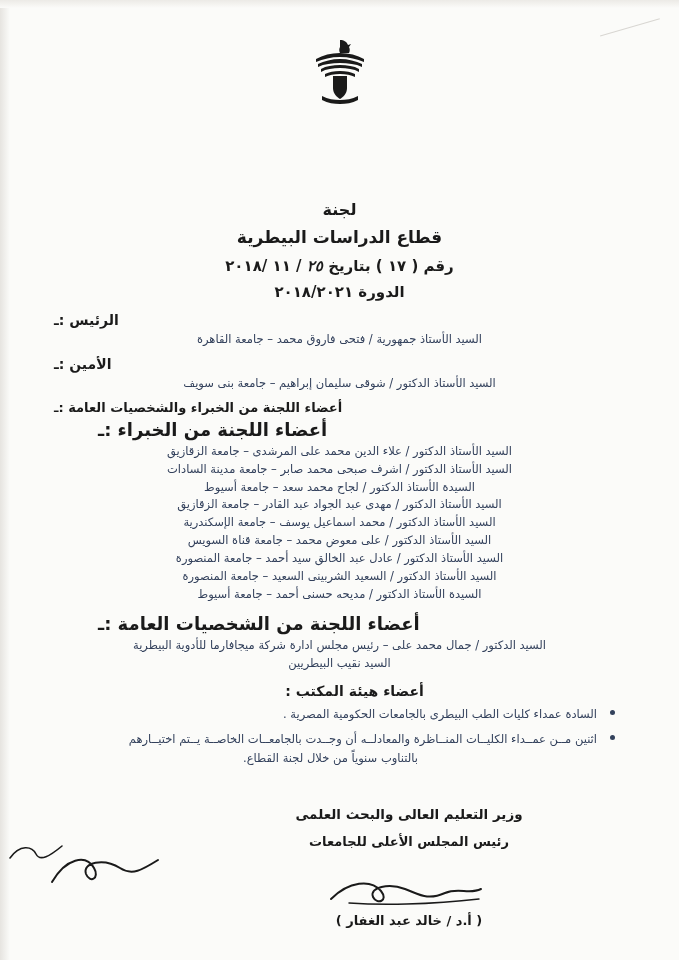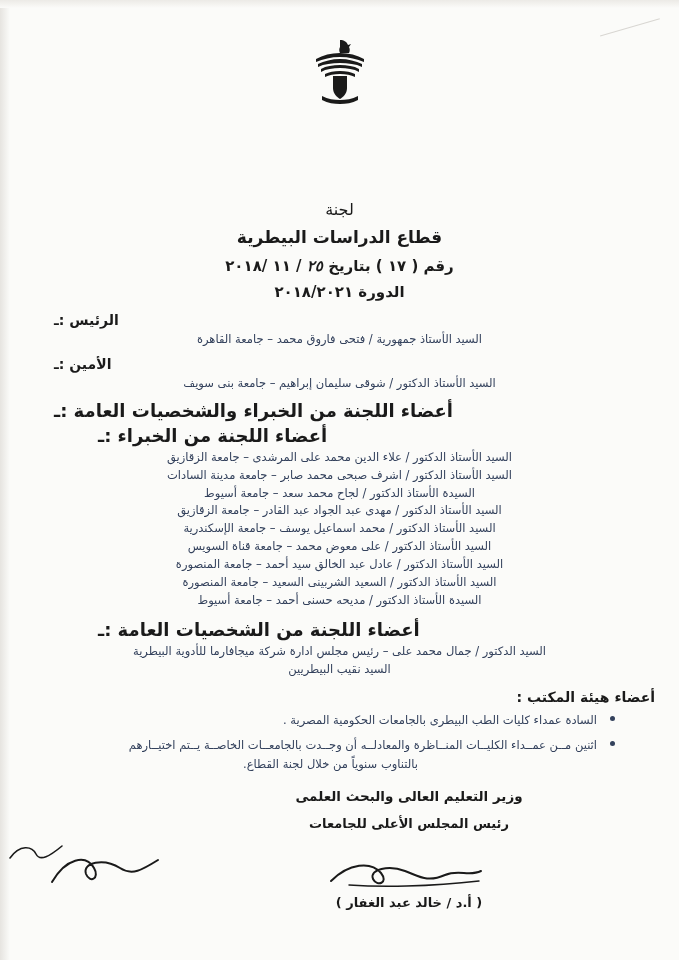--- a/index.html
+++ b/index.html
@@ -85,21 +85,21 @@
   }
 
   .title-block {
     position: absolute;
     top: 200px;
     left: 0; right: 0;
     text-align: center;
   }
   .title-1 {
     font-size: 16px;
-    font-weight: normal;
+    font-weight: bold;
     margin-bottom: 8px;
   }
   .title-2 {
     font-size: 17px;
     font-weight: bold;
     margin-bottom: 10px;
   }
   .title-3 {
     font-size: 15px;
     font-weight: bold;
@@ -129,21 +129,21 @@
     box-sizing: border-box;
   }
   .person-line {
     font-size: 11.5px;
     color: #33415c;
     text-align: center;
     margin: 4px 0 10px 0;
     letter-spacing: 0.2px;
   }
   .section-head {
-    font-size: 18px;
+    font-size: 13px;
     font-weight: bold;
     text-align: left;
     padding-left: 30px;
     margin-top: 6px;
     margin-bottom: 4px;
   }
   .section-sub {
     font-size: 18px;
     font-weight: bold;
     text-align: left;
@@ -161,21 +161,21 @@
     text-align: center;
     line-height: 1.55;
     letter-spacing: 0.2px;
   }
   .public-list li {
     text-align: center;
   }
   .bureau-head {
     font-size: 14px;
     font-weight: bold;
-    text-align: right;
+    text-align: center;
     padding-left: 30px;
     margin-top: 10px;
     margin-bottom: 6px;
   }
   .bullet-list {
     list-style: none;
     margin: 0 40px 0 40px;
     padding: 0;
   }
   .bullet-list li {
@@ -196,21 +196,21 @@
     background: #33415c;
     border-radius: 50%;
   }
   .bullet-list li .cont {
     display: block;
     text-align: center;
   }
 
   .signature-block {
     position: absolute;
-    bottom: 50px;
+    bottom: 32px;
     right: 120px;
     width: 300px;
     text-align: center;
   }
   .sig-line-1 {
     font-size: 13.5px;
     font-weight: bold;
     margin-bottom: 12px;
   }
   .sig-line-2 {

